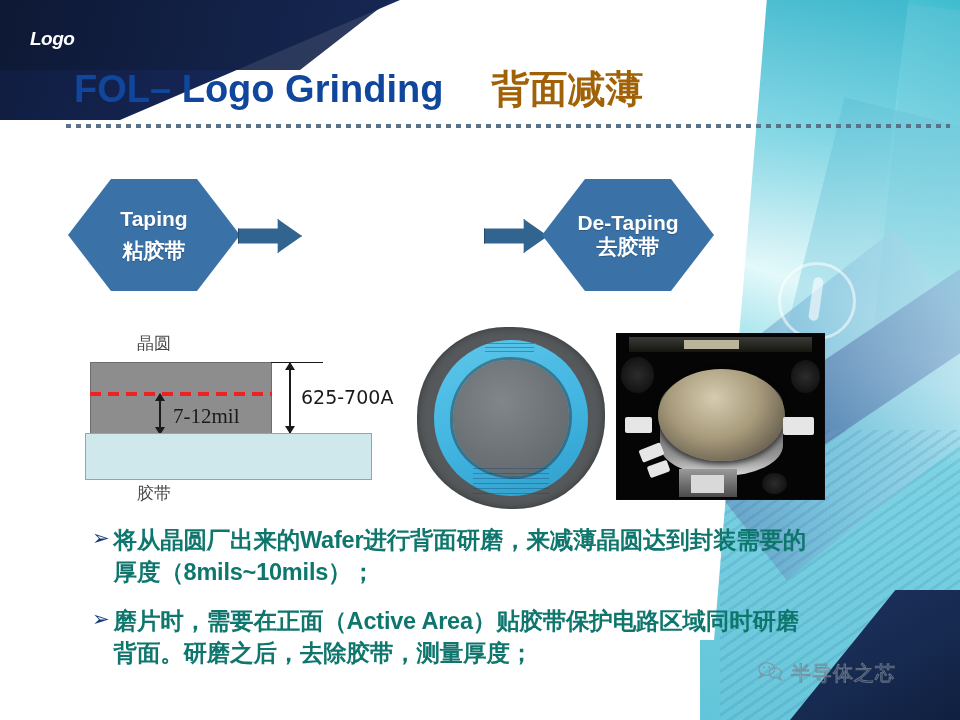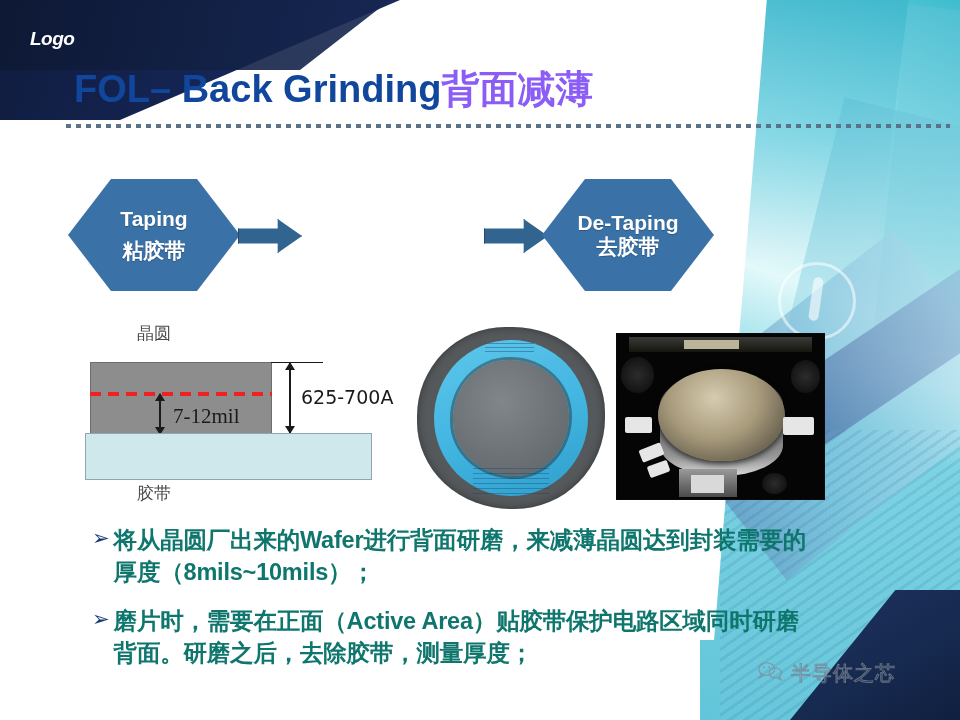--- a/index.html
+++ b/index.html
@@ -134,21 +134,21 @@
   
   .title {
     position: absolute;
     left: 74px; top: 64px;
     font-size: 38px;
     font-weight: bold;
     color: #10469b;
     letter-spacing: 0px;
     white-space: nowrap;
   }
-  .title .cn { color: #8b5cf6; }
+  .title .cn { color: #a16207; margin-left: 48px; }
   .divider {
     position: absolute;
     left: 66px; top: 124px;
     width: 884px; height: 4px;
     background-image: repeating-linear-gradient(90deg, #5b7389 0 5px, rgba(0,0,0,0) 5px 10px);
   }
 
   
   .flow { position: absolute; left: 60px; top: 163px; width: 630px; height: 145px; }
   .hex {
@@ -182,21 +182,21 @@
   .arrow-2 { left: 424px; top: 56px; }
 
   
   .xsec { position: absolute; left: 85px; top: 320px; width: 330px; height: 195px; }
   .xsec-label {
     position: absolute;
     font-size: 17px;
     color: #4a4a4a;
     font-family: "DejaVu Sans", sans-serif;
   }
-  .lbl-wafer { left: 52px; top: 2px; }
+  .lbl-wafer { left: 52px; top: 12px; }
   .lbl-tape  { left: 52px; top: 162px; }
 
   .wafer-block {
     position: absolute;
     left: 5px; top: 42px;
     width: 180px; height: 72px;
     background: #8d8d8d;
     border: 1px solid #6d6d6d;
   }
   .red-dash {
@@ -436,21 +436,21 @@
   <div class="bg-white-wedge"></div>
   <div class="bg-white-wedge2"></div>
 
   <div class="navy-band"></div>
   <div class="navy-band-2"></div>
   <div class="logo-text">Logo</div>
 
   <div class="navy-corner"></div>
 
   <div class="title">
-    <span>FOL– Back Grinding</span><span class="cn">背面减薄</span>
+    <span>FOL– Logo Grinding</span><span class="cn">背面减薄</span>
   </div>
   <div class="divider"></div>
 
   <div class="flow">
     <div class="hex hex-1">
       <span class="en">Taping</span>
       <span class="cn">粘胶带</span>
     </div>
 
     <div class="arrow arrow-1"></div>

